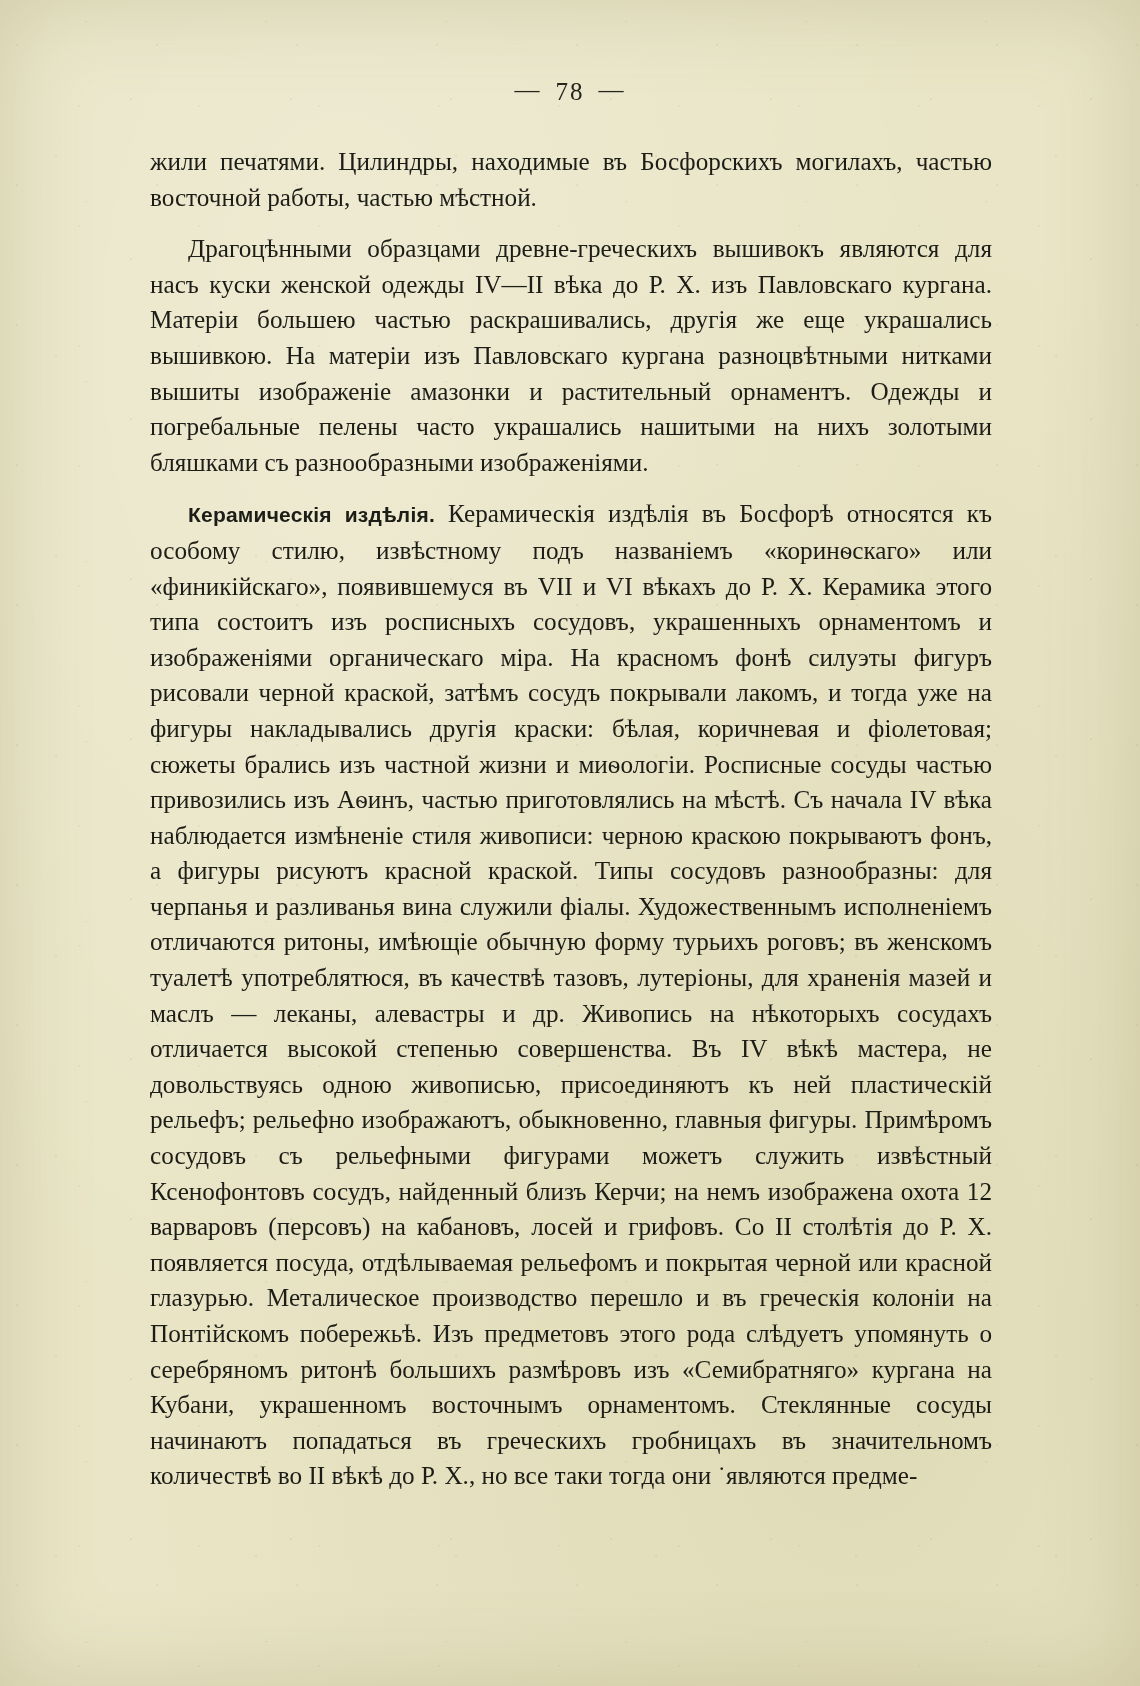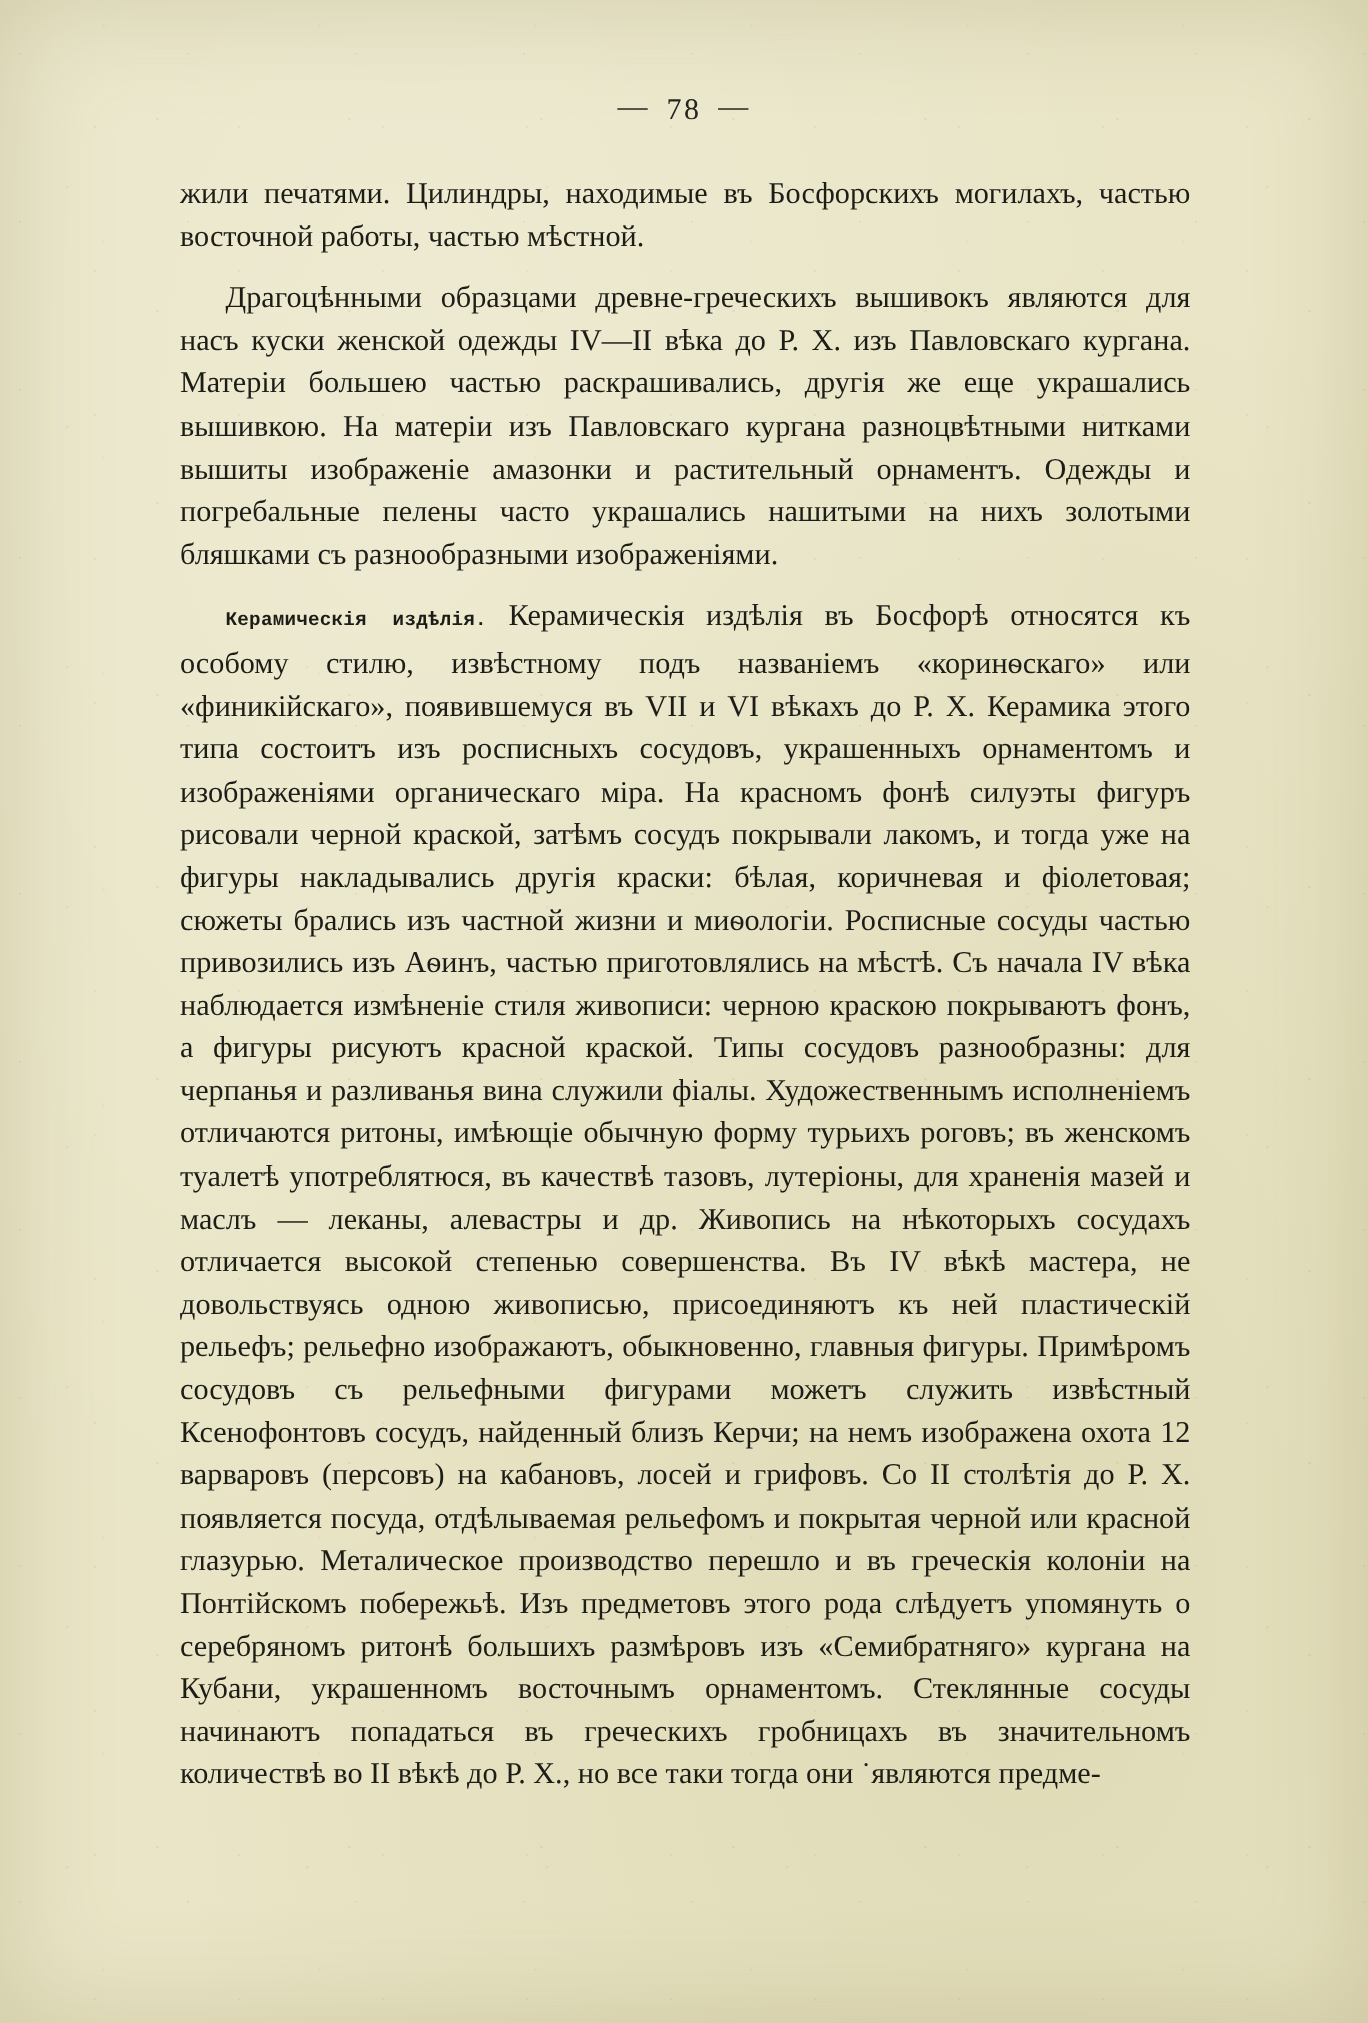--- a/index.html
+++ b/index.html
@@ -52,23 +52,23 @@
     -webkit-font-smoothing: none;
   }
   .body-text p {
     margin: 16px;
     text-indent: 0;
   }
   .body-text p.indent {
     text-indent: 38px;
   }
   .runhead {
-    font-family: Liberation Mono, monospace;
+    font-family: Liberation Sans, sans-serif;
     font-weight: bold;
-    font-size: 16px;
+    font-size: 21px;
     letter-spacing: 0.2px;
   }
   .noise {
     position: absolute;
     inset: 0;
     pointer-events: none;
     opacity: 0.10;
     background-image:
       radial-gradient(circle at 12% 32%, #8d8356 0 1px, transparent 1px),
       radial-gradient(circle at 48% 12%, #8d8356 0 1px, transparent 1px),

